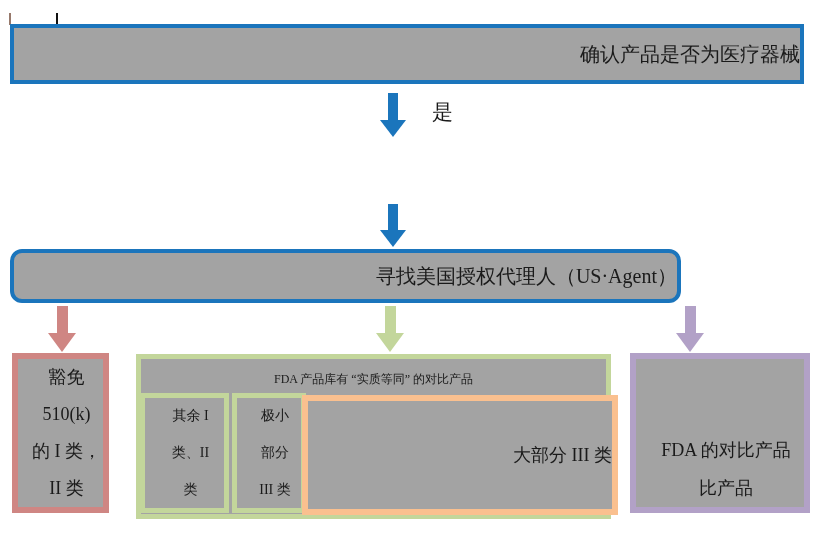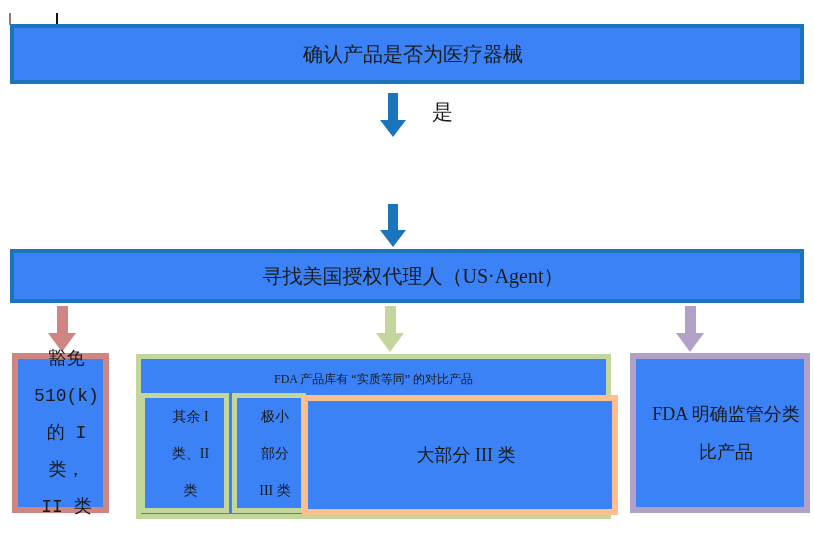--- a/index.html
+++ b/index.html
@@ -12,24 +12,24 @@
     width: 814px;
     height: 539px;
     background: #ffffff;
     font-family: "Liberation Serif", "DejaVu Serif", serif;
     color: #1a1a1a;
     overflow: hidden;
   }
   .box {
     position: absolute;
     box-sizing: border-box;
-    background: #3b82f6;
+    background: #a3a3a3;
     display: flex;
     align-items: center;
-    justify-content: center;
+    justify-content: flex-end;
     text-align: center;
     padding-left: 12px;
   }
   .flow-box {
     border: 4px solid #1B75BC;
     font-size: 20px;
   }
   .exempt-box {
     border: 6px solid #CF8683;
     flex-direction: column;
@@ -131,38 +131,38 @@
     <div class="head"></div>
   </div>
   <div class="yes-label">是</div>
 
 
   <div class="arrow-v blue" style="left:380px; top:204px; height:43px;">
     <div class="shaft"></div>
     <div class="head"></div>
   </div>
 
-  <div class="box flow-box" style="left:10px; top:249px; width:794px; height:54px;">
+  <div class="box flow-box" style="left:10px; top:249px; width:671px; height:54px;border-radius:12px;">
     <span>寻找美国授权代理人（US·Agent）</span>
   </div>
 
   <div class="arrow-v thick red" style="left:48px; top:306px; height:46px;">
     <div class="shaft"></div>
     <div class="head"></div>
   </div>
   <div class="arrow-v thick green" style="left:376px; top:306px; height:46px;">
     <div class="shaft"></div>
     <div class="head"></div>
   </div>
   <div class="arrow-v thick purple" style="left:676px; top:306px; height:46px;">
     <div class="shaft"></div>
     <div class="head"></div>
   </div>
 
-  <div class="box exempt-box" style="left:12px; top:353px; width:97px; height:160px;font-family:Liberation Mono, monospace;">
+  <div class="box exempt-box" style="left:12px; top:353px; width:97px; height:160px;">
     <span>豁免</span>
     <span>510(k)</span>
     <span>的 I 类，</span>
     <span>II 类</span>
   </div>
 
   <div class="box equivalent-container" style="left:136px; top:354px; width:475px; height:165px;">
     <div class="equivalent-header">FDA 产品库有 “实质等同” 的对比产品</div>
   </div>
 
@@ -176,17 +176,17 @@
     <span>极小</span>
     <span>部分</span>
     <span>III 类</span>
   </div>
 
   <div class="box majority-box" style="left:302px; top:395px; width:316px; height:120px;">
     <span>大部分 III 类</span>
   </div>
 
   <div class="box nomatch-box" style="left:630px; top:353px; width:180px; height:160px;">
-    <span>FDA 明确监管分类</span>
+    <span>FDA 的对比产品</span>
     <span>比产品</span>
   </div>
 
 </div>
 
 </body></html>

